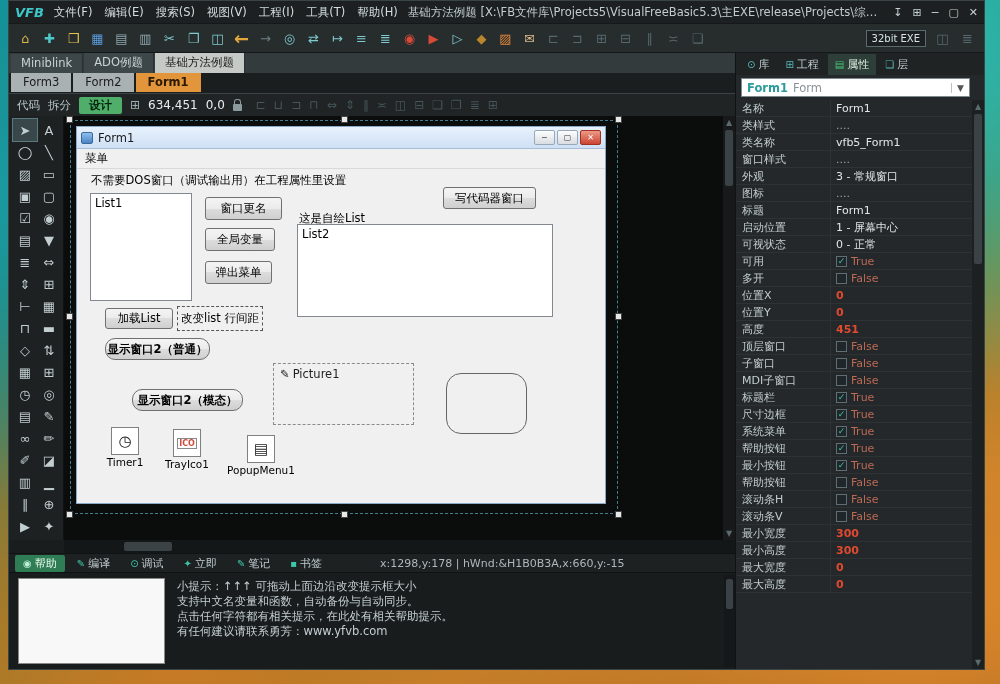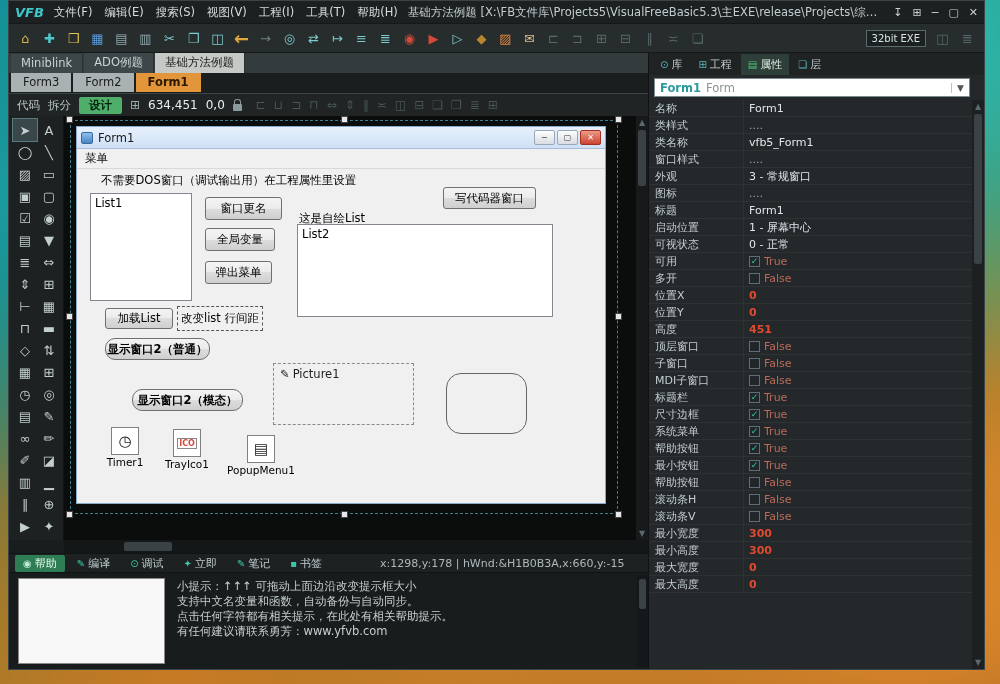--- a/index.html
+++ b/index.html
@@ -29,21 +29,21 @@
   
   .toolbar { height:30px; background:#272c2d; border-top:1px solid #15181a; border-bottom:1px solid #15181a; display:flex; align-items:center; padding:0 6px; flex:0 0 auto; }
   .tb-icons { display:flex; align-items:center; gap:3px; }
   .tb-icon { width:21px; height:21px; display:flex; align-items:center; justify-content:center; font-size:13px; cursor:default; }
   .tb-icon.big { font-size:18px; font-weight:bold; }
   .badge { margin-left:auto; border:1px solid #5a6a6e; background:#1c2021; color:#d6e4e6; font-size:10px; padding:2px 5px; }
   .tb-right { display:flex; gap:4px; margin-left:6px; }
   .tb-right .tb-icon { color:#56686d; }
   
   .main { flex:1; display:flex; min-height:0; }
-  .left-col { width:640px; display:flex; flex-direction:column; border-right:1px solid #101314; }
+  .left-col { width:727px; display:flex; flex-direction:column; border-right:1px solid #101314; }
   .right-col { flex:1; background:#24282a; display:flex; flex-direction:column; }
   
   .project-tabs { height:20px; background:#333b3d; display:flex; align-items:flex-end; padding-left:2px; gap:1px; }
   .ptab { padding:2px 10px 3px; font-size:11.5px; background:#3d4749; color:#c8d4d6; border-right:1px solid #2a3032; cursor:default; }
   .ptab.active { background:#c6cac6; color:#1c1c1c; }
   
   .form-tabs { height:21px; background:#1b1e1f; display:flex; align-items:flex-start; padding-left:2px; gap:2px; border-bottom:1px solid #3a4446; }
   .ftab { padding:2px 12px 3px; font-size:11.5px; background:#a9b1b3; color:#1a1a1a; cursor:default; }
   .ftab.active { background:#e2953a; color:#2a1800; font-weight:bold; }
   
@@ -479,21 +479,21 @@
                 <div class="df-btns">
                   <span class="df-btn">─</span>
                   <span class="df-btn">▢</span>
                   <span class="df-btn close">✕</span>
                 </div>
               </div>
               <div class="df-menubar">
                 <span class="df-menu">菜单</span>
               </div>
               <div class="df-client">
-                <span class="df-label" style="left:24px;top:4px;">不需要DOS窗口（调试输出用）在工程属性里设置</span>
+                <span class="df-label" style="left:14px;top:4px;">不需要DOS窗口（调试输出用）在工程属性里设置</span>
                 <div class="df-list" style="left:13px;top:24px;width:102px;height:108px;">List1</div>
                 <div class="df-btn-ctl" style="left:128px;top:28px;width:77px;height:23px;">窗口更名</div>
                 <div class="df-btn-ctl" style="left:366px;top:18px;width:93px;height:22px;">写代码器窗口</div>
                 <div class="df-btn-ctl" style="left:128px;top:59px;width:70px;height:23px;">全局变量</div>
                 <span class="df-label" style="left:222px;top:42px;">这是自绘List</span>
                 <div class="df-list" style="left:220px;top:55px;width:256px;height:93px;">List2</div>
                 <div class="df-btn-ctl" style="left:128px;top:92px;width:67px;height:23px;">弹出菜单</div>
                 <div class="df-btn-ctl" style="left:28px;top:139px;width:68px;height:21px;">加载List</div>
                 <div class="df-sel-label" style="left:100px;top:137px;width:86px;height:25px;">改变list 行间距</div>
                 <div class="df-btn-ctl round" style="left:28px;top:169px;width:105px;height:22px;">显示窗口2（普通）</div>

